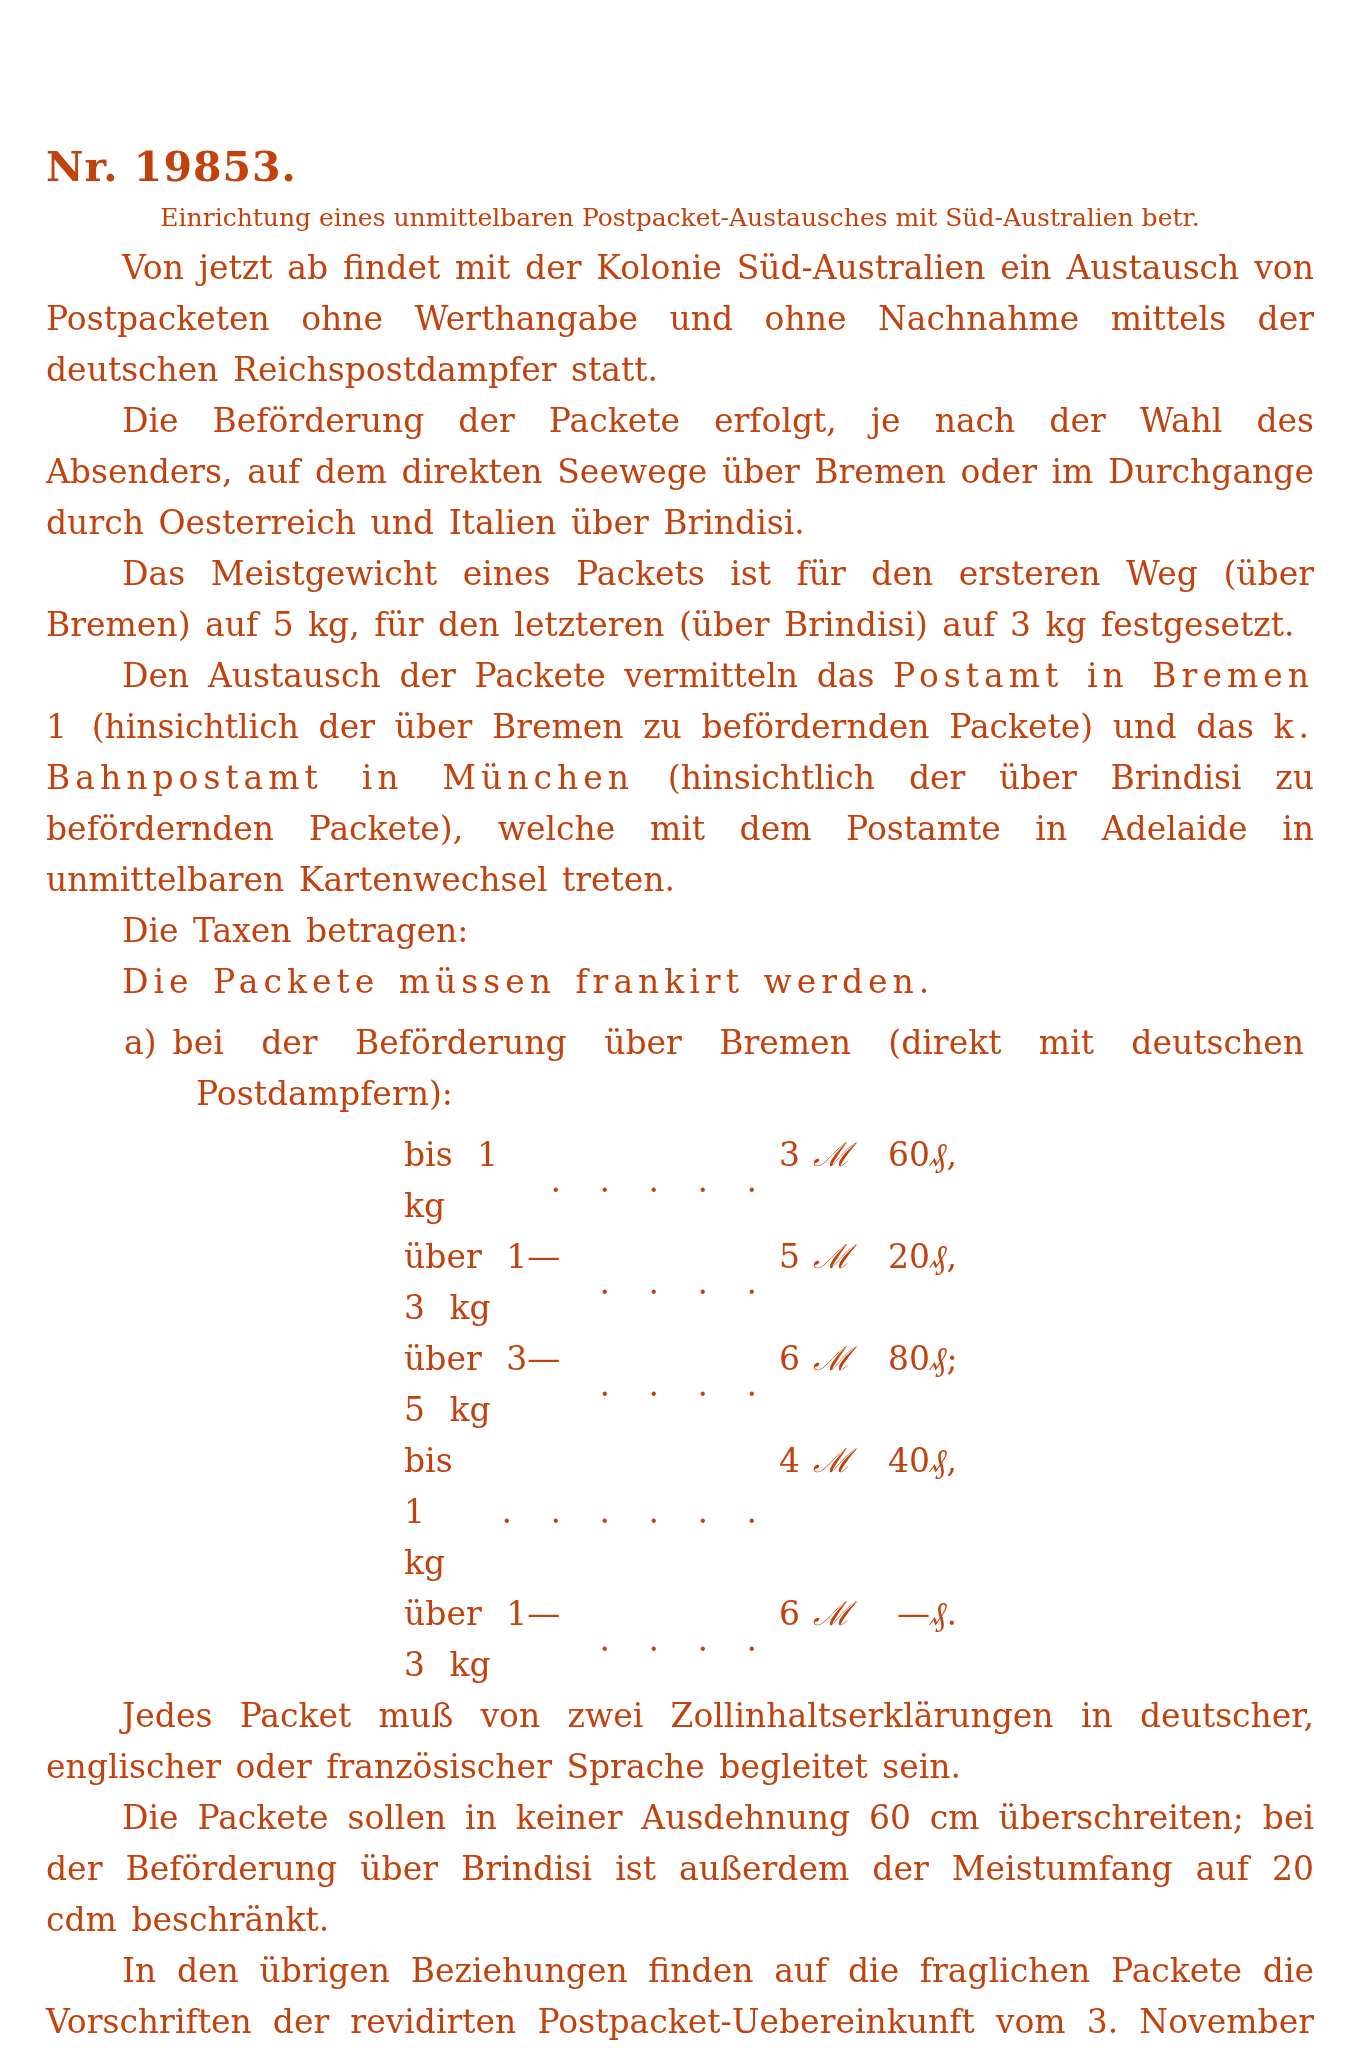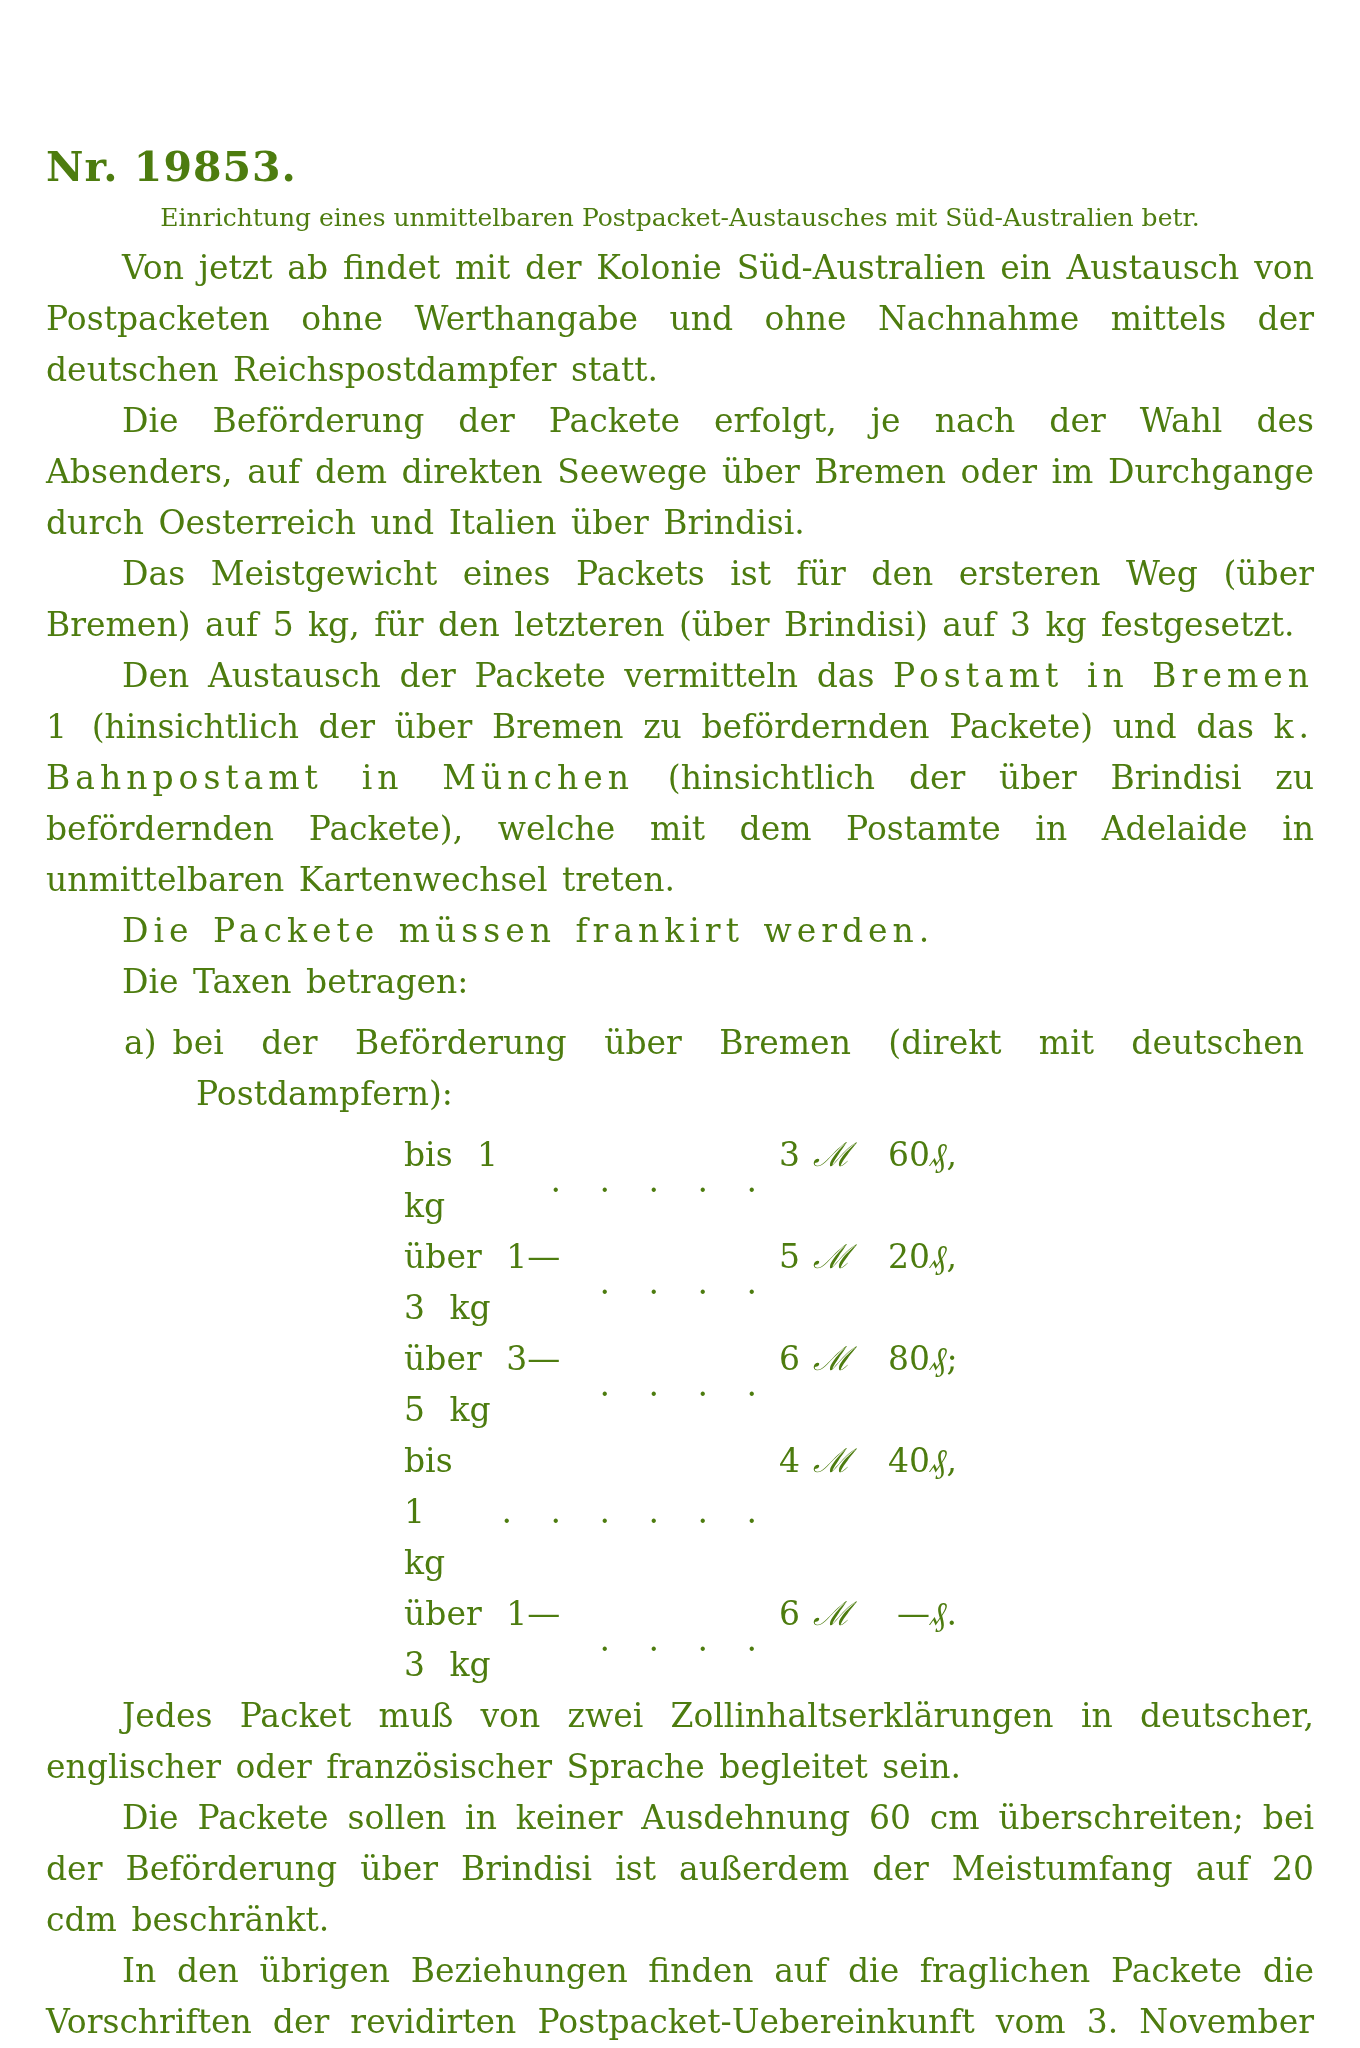--- a/index.html
+++ b/index.html
@@ -2,21 +2,21 @@
 <html lang="de"><head>
 <meta charset="utf-8">
 <style>
   html, body { margin: 0; padding: 0; background: #e8e8e8; }
   .page {
     position: relative;
     width: 1360px;
     height: 2048px;
     margin: 0 auto;
     background: #ffffff;
-    color: #4d7c0f;
+    color: #c2410c;
     font-family: "DejaVu Serif", "Liberation Serif", serif;
     font-size: 33px;
     line-height: 51px;
     overflow: hidden;
   }
   .content {
     position: absolute;
     left: 46px;
     top: 138px;
     width: 1268px;
@@ -72,23 +72,23 @@
     <p class="subject">Einrichtung eines unmittelbaren Postpacket-Austausches mit Süd-Australien betr.</p>
 
     <p class="body-par">Von jetzt ab findet mit der Kolonie Süd-Australien ein Austausch von Postpacketen ohne Werthangabe und ohne Nachnahme mittels der deutschen Reichspostdampfer statt.</p>
 
     <p class="body-par">Die Beförderung der Packete erfolgt, je nach der Wahl des Absenders, auf dem direkten Seewege über Bremen oder im Durchgange durch Oesterreich und Italien über Brindisi.</p>
 
     <p class="body-par">Das Meistgewicht eines Packets ist für den ersteren Weg (über Bremen) auf 5 kg, für den letzteren (über Brindisi) auf 3 kg festgesetzt.</p>
 
     <p class="body-par"><span>Den Austausch der Packete vermitteln das </span><span class="sperr">Postamt in Bremen 1</span><span> (hinsichtlich der über Bremen zu befördernden Packete) und das </span><span class="sperr">k. Bahnpostamt in München</span><span> (hinsichtlich der über Brindisi zu befördernden Packete), welche mit dem Postamte in Adelaide in unmittelbaren Kartenwechsel treten.</span></p>
 
+    <p class="body-par">Die Taxen betragen:</p>
+
     <p class="body-par sperr">Die Packete müssen frankirt werden.</p>
-
-    <p class="body-par">Die Taxen betragen:</p>
 
     <p class="item"><span class="marker">a)</span><span>bei der Beförderung über Bremen (direkt mit deutschen Postdampfern):</span></p>
 
     <div class="t-row">
       <span class="t-left">
           <span class="t-weight">bis 1 kg</span>
           <span class="t-dots">. . . . .</span>
         </span>
       <span class="t-mark-num">3</span>
       <span class="t-mark-sign">ℳ</span>

